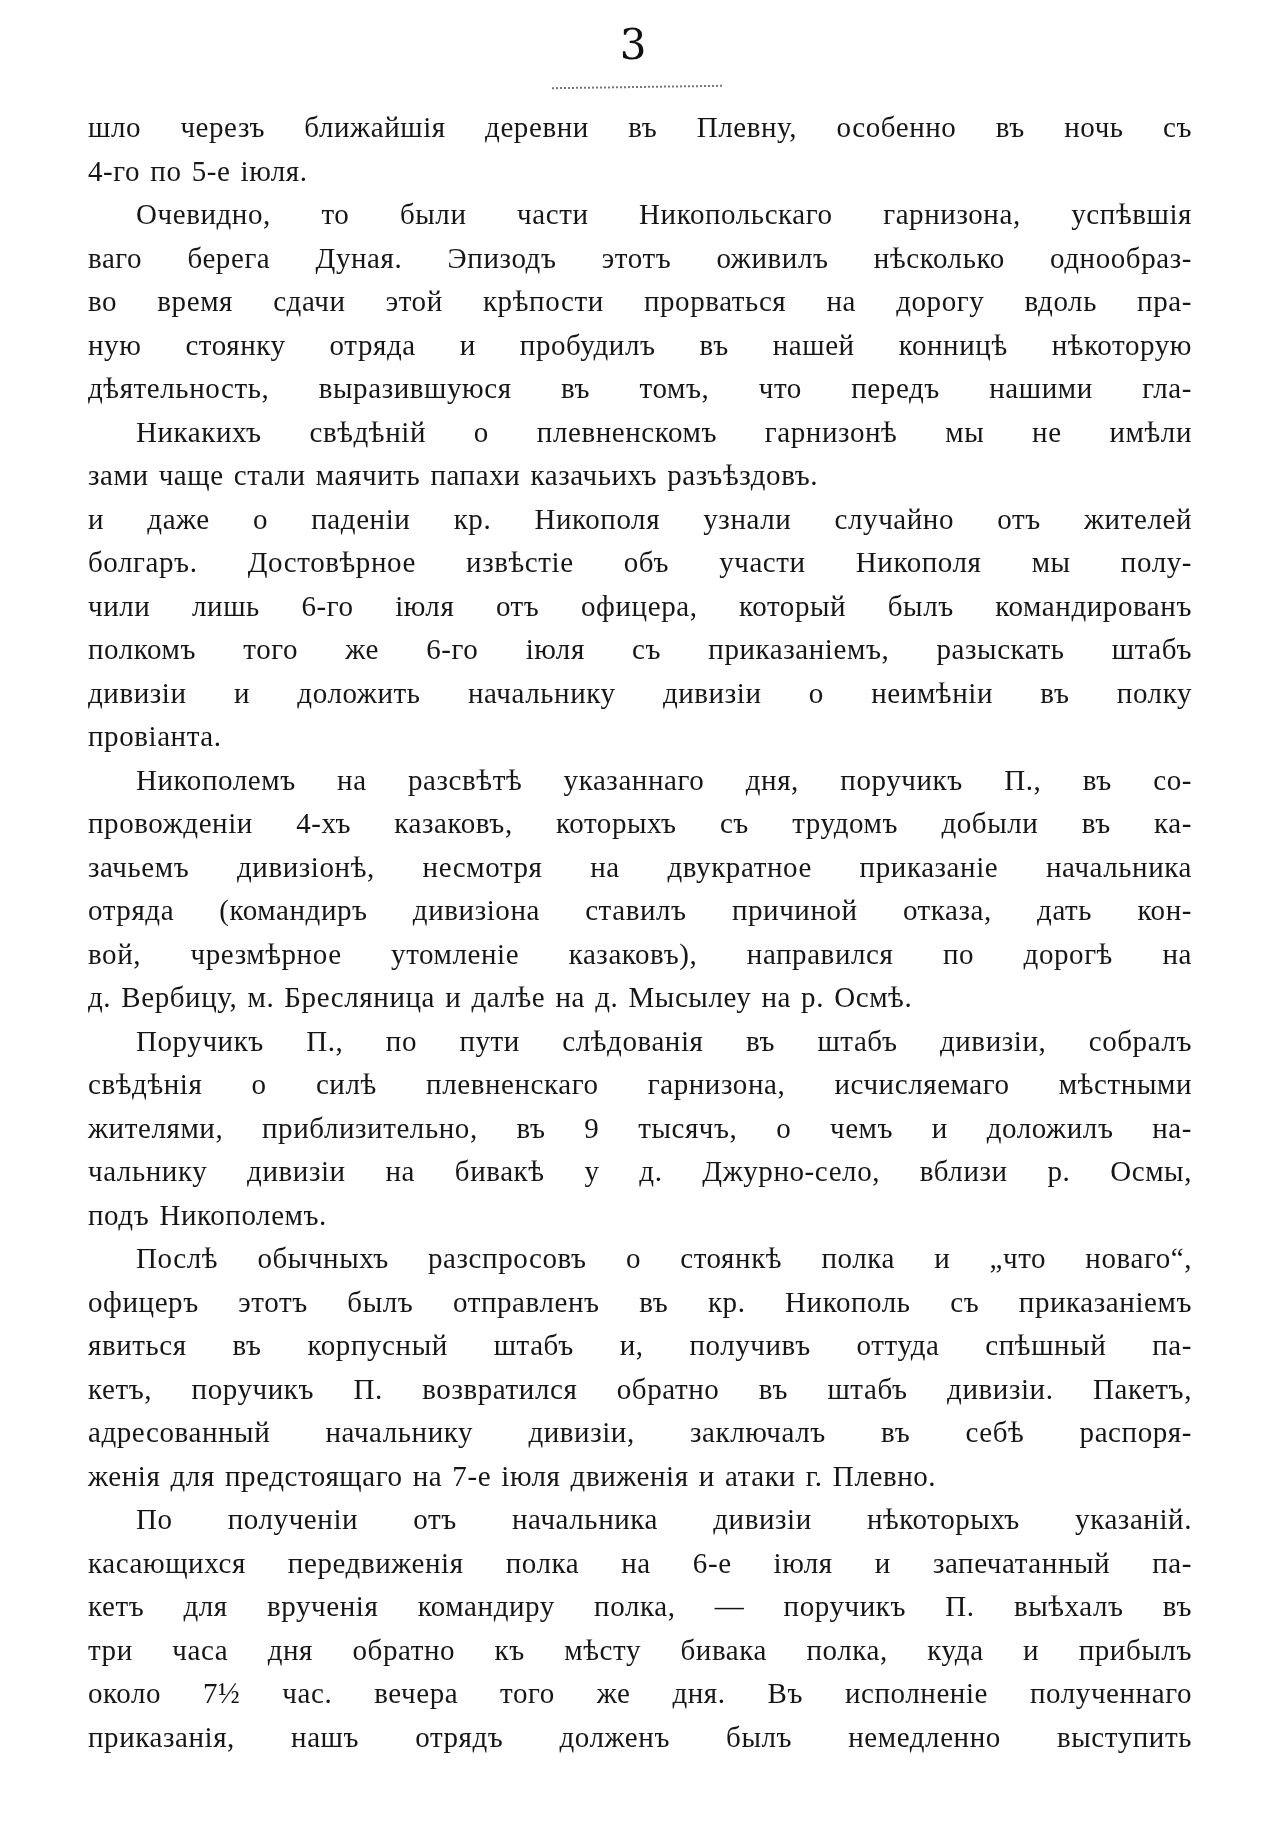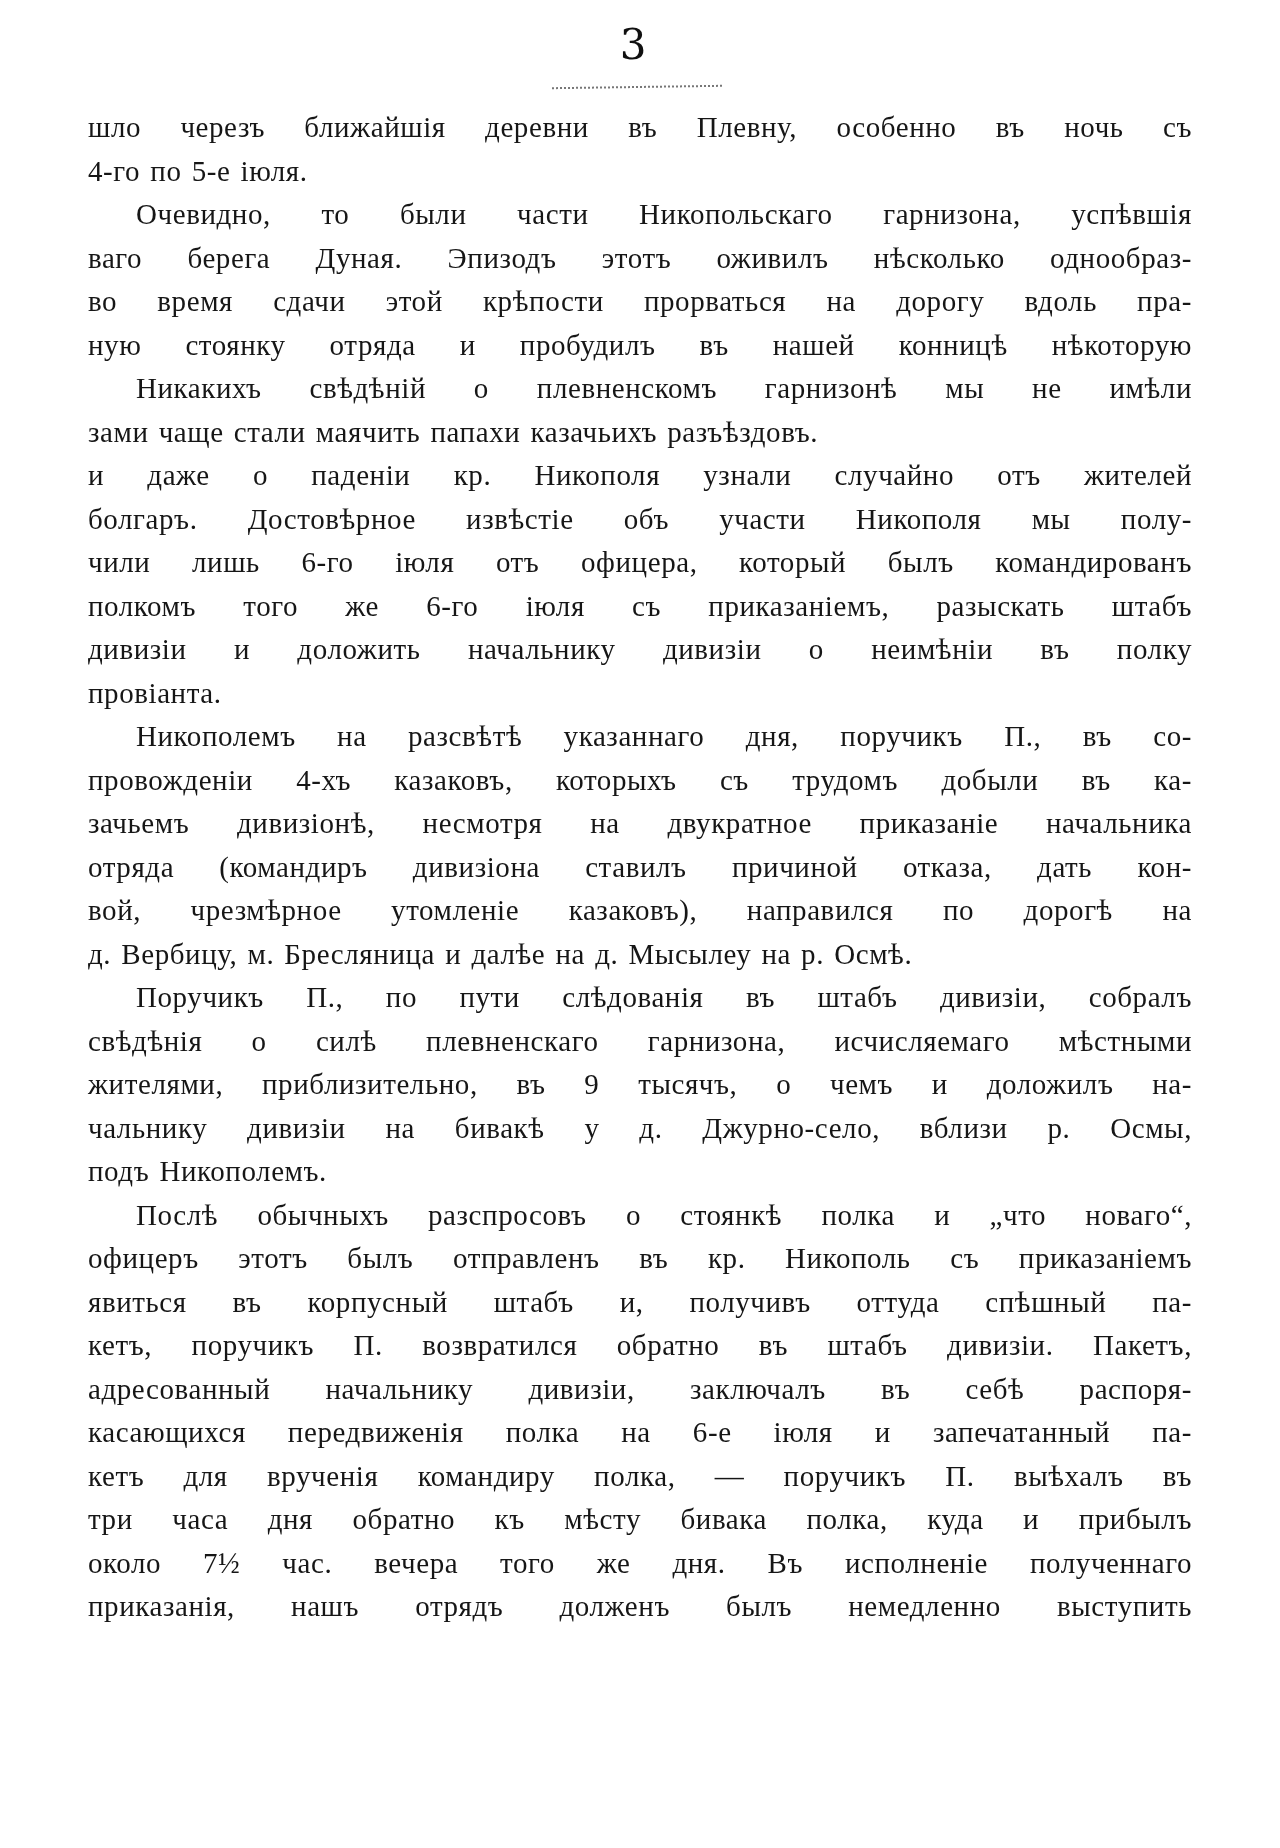--- a/index.html
+++ b/index.html
@@ -68,20 +68,21 @@
 <div class="page">
   <div class="page-number">3</div>
   <div class="pn-rule"></div>
   <div class="page-text">
       <div class="line">шло черезъ ближайшія деревни въ Плевну, особенно въ ночь съ</div>
       <div class="line end">4-го по 5-е іюля.</div>
       <div class="line indent">Очевидно, то были части Никопольскаго гарнизона, успѣвшія</div>
       <div class="line">ваго берега Дуная. Эпизодъ этотъ оживилъ нѣсколько однообраз-</div>
       <div class="line">во время сдачи этой крѣпости прорваться на дорогу вдоль пра-</div>
       <div class="line">ную стоянку отряда и пробудилъ въ нашей конницѣ нѣкоторую</div>
+      <div class="line">дѣятельность, выразившуюся въ томъ, что передъ нашими гла-</div>
       <div class="line indent">Никакихъ свѣдѣній о плевненскомъ гарнизонѣ мы не имѣли</div>
       <div class="line end">зами чаще стали маячить папахи казачьихъ разъѣздовъ.</div>
       <div class="line">и даже о паденіи кр. Никополя узнали случайно отъ жителей</div>
       <div class="line">болгаръ. Достовѣрное извѣстіе объ участи Никополя мы полу-</div>
       <div class="line">чили лишь 6-го іюля отъ офицера, который былъ командированъ</div>
       <div class="line">полкомъ того же 6-го іюля съ приказаніемъ, разыскать штабъ</div>
       <div class="line">дивизіи и доложить начальнику дивизіи о неимѣніи въ полку</div>
       <div class="line end">провіанта.</div>
       <div class="line indent">Никополемъ на разсвѣтѣ указаннаго дня, поручикъ П., въ со-</div>
       <div class="line">провожденіи 4-хъ казаковъ, которыхъ съ трудомъ добыли въ ка-</div>
@@ -92,19 +93,21 @@
       <div class="line indent">Поручикъ П., по пути слѣдованія въ штабъ дивизіи, собралъ</div>
       <div class="line">свѣдѣнія о силѣ плевненскаго гарнизона, исчисляемаго мѣстными</div>
       <div class="line">жителями, приблизительно, въ 9 тысячъ, о чемъ и доложилъ на-</div>
       <div class="line">чальнику дивизіи на бивакѣ у д. Джурно-село, вблизи р. Осмы,</div>
       <div class="line end">подъ Никополемъ.</div>
       <div class="line indent">Послѣ обычныхъ разспросовъ о стоянкѣ полка и „что новаго“,</div>
       <div class="line">офицеръ этотъ былъ отправленъ въ кр. Никополь съ приказаніемъ</div>
       <div class="line">явиться въ корпусный штабъ и, получивъ оттуда спѣшный па-</div>
       <div class="line">кетъ, поручикъ П. возвратился обратно въ штабъ дивизіи. Пакетъ,</div>
       <div class="line">адресованный начальнику дивизіи, заключалъ въ себѣ распоря-</div>
+      <div class="line end">женія для предстоящаго на 7-е іюля движенія и атаки г. Плевно.</div>
+      <div class="line indent">По полученіи отъ начальника дивизіи нѣкоторыхъ указаній.</div>
       <div class="line">касающихся передвиженія полка на 6-е іюля и запечатанный па-</div>
       <div class="line">кетъ для врученія командиру полка, — поручикъ П. выѣхалъ въ</div>
       <div class="line">три часа дня обратно къ мѣсту бивака полка, куда и прибылъ</div>
       <div class="line">около 7½ час. вечера того же дня. Въ исполненіе полученнаго</div>
       <div class="line">приказанія, нашъ отрядъ долженъ былъ немедленно выступить</div>
     </div>
 </div>
 
 </body></html>

